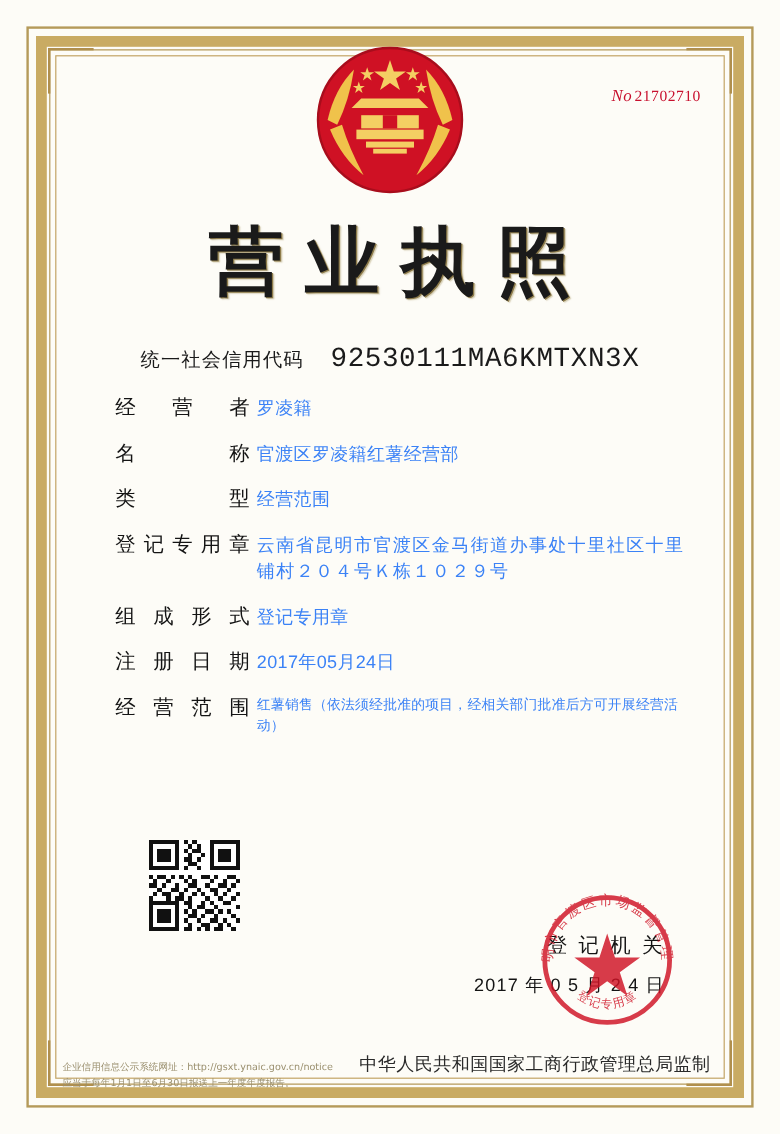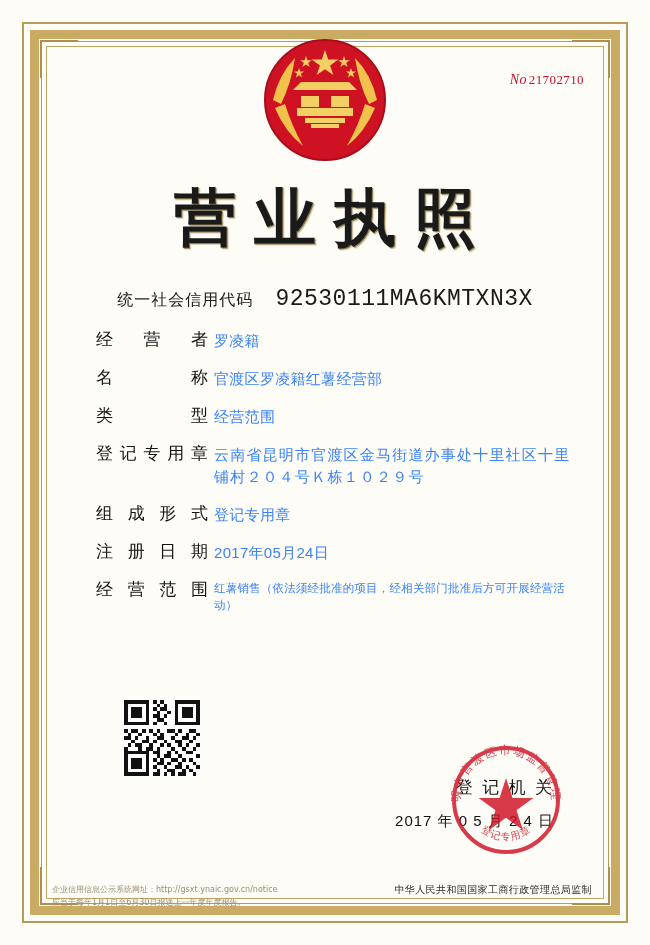--- a/index.html
+++ b/index.html
@@ -215,21 +215,21 @@
     font-size: 8px;
     line-height: 13px;
     color: #9a8f6e;
     width: 250px;
   }
   .footer-right {
     position: absolute;
     right: 58px;
     bottom: 48px;
     font-family: "DejaVu Sans", sans-serif;
-    font-size: 10px;
+    font-size: 15px;
     color: #2a2a2a;
     letter-spacing: 0.4px;
     margin-top: 40px;
   }
 </style>
 </head>
 <body>
 
 <div class="license">
 

